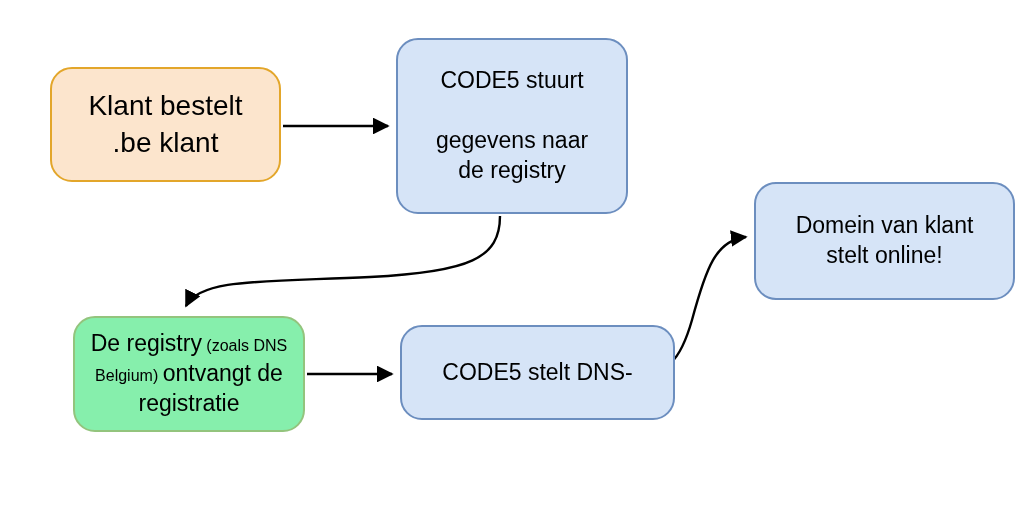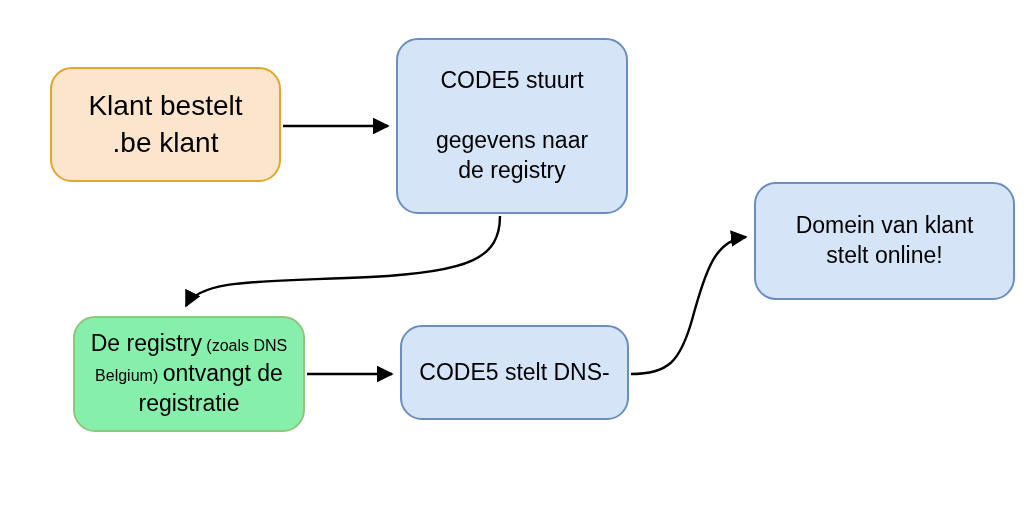--- a/index.html
+++ b/index.html
@@ -87,21 +87,21 @@
   </div>
 
   <div class="node node-blue" style="left:396px; top:38px; width:232px; height:176px;">
     <span class="txt"><span>CODE5 stuurt</span><br><br><span>gegevens naar</span><br><span>de </span><span class="it">registry</span></span>
   </div>
 
   <div class="node node-green" style="left:73px; top:316px; width:232px; height:116px;">
     <span class="txt"><span>De </span><span class="it">registry</span><span class="small"> (zoals DNS Belgium) </span><span>ontvangt de registratie</span></span>
   </div>
 
-  <div class="node node-blue" style="left:400px; top:325px; width:229px; height:95px;">
+  <div class="node node-blue" style="left:400px; top:325px; width:275px; height:95px;">
     <span class="txt"><span>CODE5 stelt DNS-</span><br></span>
   </div>
 
   <div class="node node-blue" style="left:754px; top:182px; width:261px; height:118px;">
     <span class="txt"><span>Domein van klant</span><br><span>stelt online!</span></span>
   </div>
 
 </div>
 
 </body></html>

